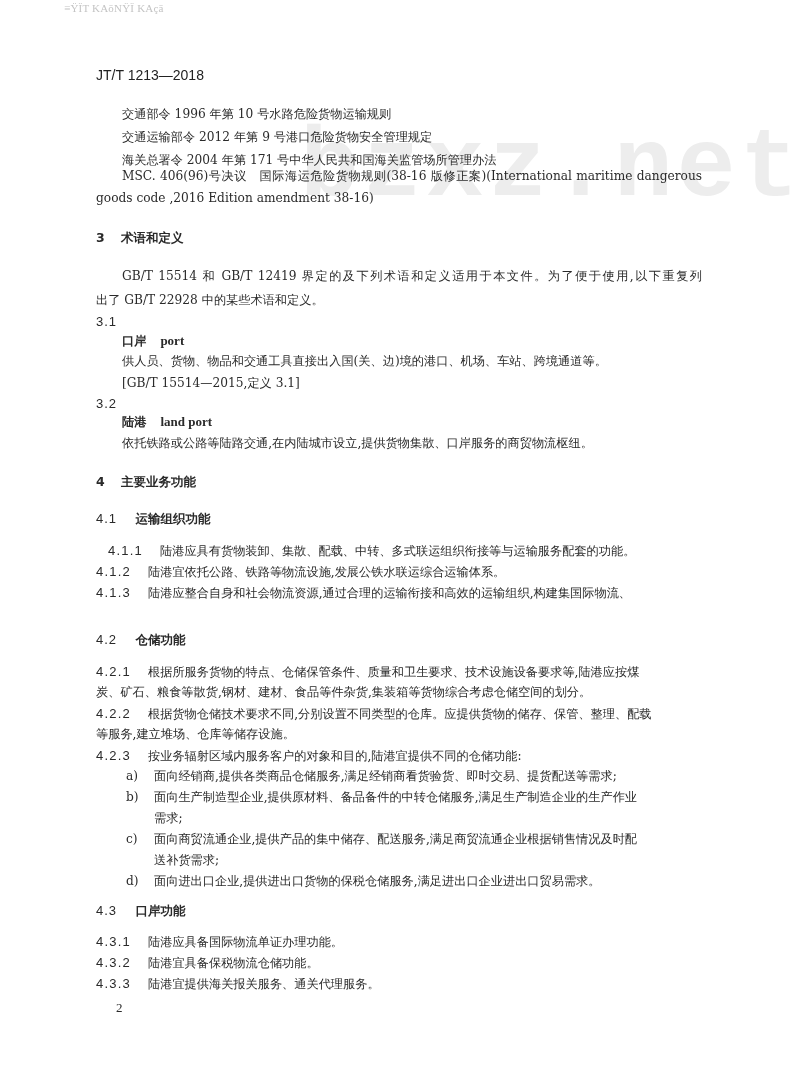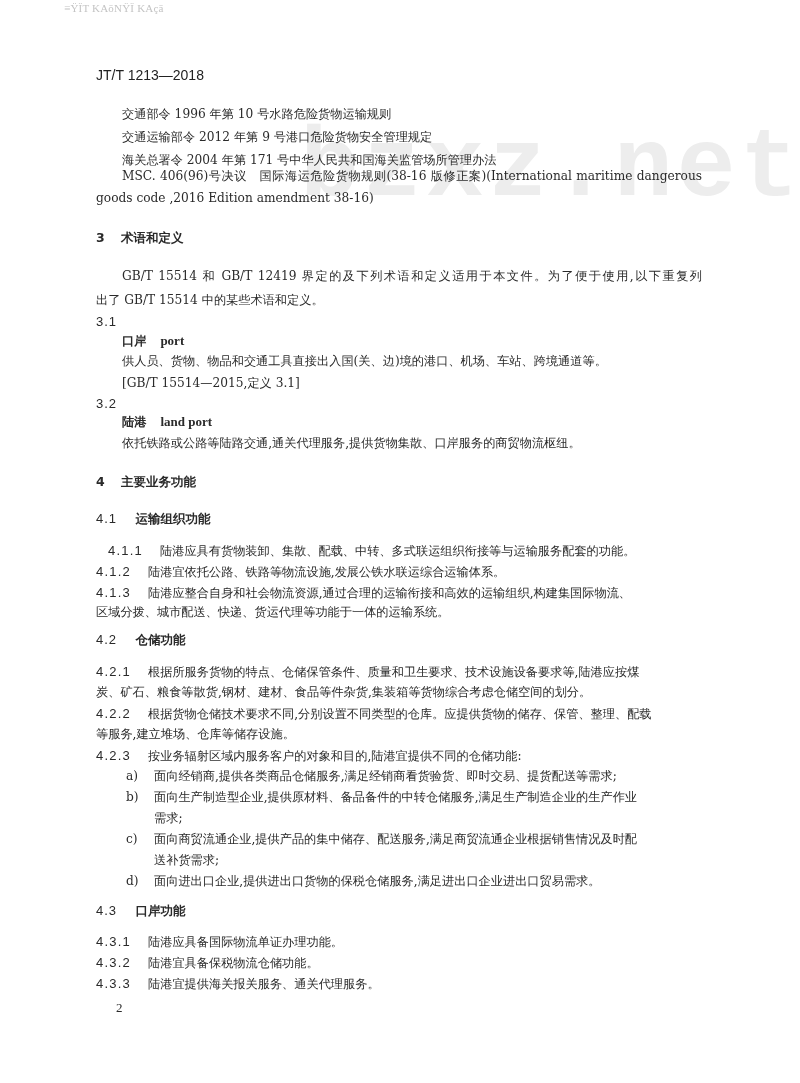--- a/index.html
+++ b/index.html
@@ -45,54 +45,53 @@
   <div class="line" style="left:122px; top:131px;">交通运输部令 2012 年第 9 号港口危险货物安全管理规定</div>
   <div class="line" style="left:122px; top:154px;">海关总署令 2004 年第 171 号中华人民共和国海关监管场所管理办法</div>
   <div class="line justify" style="left:122px; top:170px; width:580px;">MSC. 406(96)号决议　国际海运危险货物规则(38-16 版修正案)(International maritime dangerous</div>
   <div class="line" style="left:96px; top:192px;">goods code ,2016 Edition amendment 38-16)</div>
 
   <div class="line h1" style="left:96px; top:232px;">
     <span>3</span>
     <span style="margin-left:12px;">术语和定义</span>
   </div>
   <div class="line justify" style="left:122px; top:270px; width:580px;">GB/T 15514 和 GB/T 12419 界定的及下列术语和定义适用于本文件。为了便于使用,以下重复列</div>
-  <div class="line" style="left:96px; top:294px;">出了 GB/T 15514 中的某些术语和定义。</div>
+  <div class="line" style="left:96px; top:294px;">出了 GB/T 22928 中的某些术语和定义。</div>
 
   <div class="line num" style="left:96px; top:315px;">3.1</div>
   <div class="line" style="left:122px; top:334px;">
     <span class="term-name">口岸</span><span class="term-en">port</span>
   </div>
   <div class="line" style="left:122px; top:355px;">供人员、货物、物品和交通工具直接出入国(关、边)境的港口、机场、车站、跨境通道等。</div>
   <div class="line" style="left:122px; top:377px;">[GB/T 15514—2015,定义 3.1]</div>
 
   <div class="line num" style="left:96px; top:397px;">3.2</div>
   <div class="line" style="left:122px; top:415px;">
     <span class="term-name">陆港</span><span class="term-en">land port</span>
   </div>
-  <div class="line" style="left:122px; top:437px;">依托铁路或公路等陆路交通,通关代理服务,提供货物集散、口岸服务的商贸物流枢纽。</div>
+  <div class="line" style="left:122px; top:437px;">依托铁路或公路等陆路交通,在内陆城市设立,提供货物集散、口岸服务的商贸物流枢纽。</div>
 
   <div class="line h1" style="left:96px; top:476px;">
     <span>4</span>
     <span style="margin-left:12px;">主要业务功能</span>
   </div>
 
   <div class="line h1" style="left:96px; top:512px;">
     <span class="num" style="font-weight:normal;">4.1</span>
     <span style="margin-left:14px;">运输组织功能</span>
   </div>
   <div class="line" style="left:96px; top:544px;">
     <span class="clause-num" style="width:52px;margin-left:12px;">4.1.1</span><span>陆港应具有货物装卸、集散、配载、中转、多式联运组织衔接等与运输服务配套的功能。</span>
   </div>
   <div class="line" style="left:96px; top:565px;">
     <span class="clause-num" style="width:52px;">4.1.2</span><span>陆港宜依托公路、铁路等物流设施,发展公铁水联运综合运输体系。</span>
   </div>
   <div class="line" style="left:96px; top:586px; width:606px;">
     <span class="clause-num" style="width:52px;">4.1.3</span><span>陆港应整合自身和社会物流资源,通过合理的运输衔接和高效的运输组织,构建集国际物流、</span>
   </div>
-  <div class="line" style="left:96px; top:606px;">区域分拨、城市配送、快递、货运代理等功能于一体的运输系统。</div>
 
   <div class="line h1" style="left:96px; top:633px;">
     <span class="num" style="font-weight:normal;">4.2</span>
     <span style="margin-left:14px;">仓储功能</span>
   </div>
   <div class="line" style="left:96px; top:665px;">
     <span class="clause-num" style="width:52px;">4.2.1</span><span>根据所服务货物的特点、仓储保管条件、质量和卫生要求、技术设施设备要求等,陆港应按煤</span>
   </div>
   <div class="line" style="left:96px; top:686px;text-align:right;">炭、矿石、粮食等散货,钢材、建材、食品等件杂货,集装箱等货物综合考虑仓储空间的划分。</div>
   <div class="line" style="left:96px; top:707px;">

